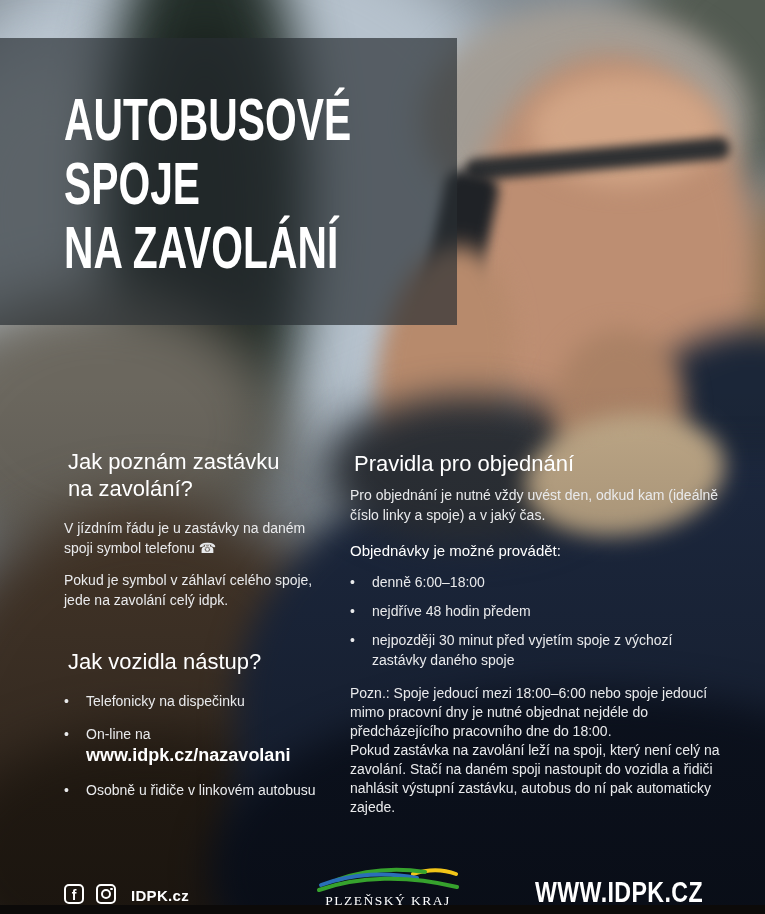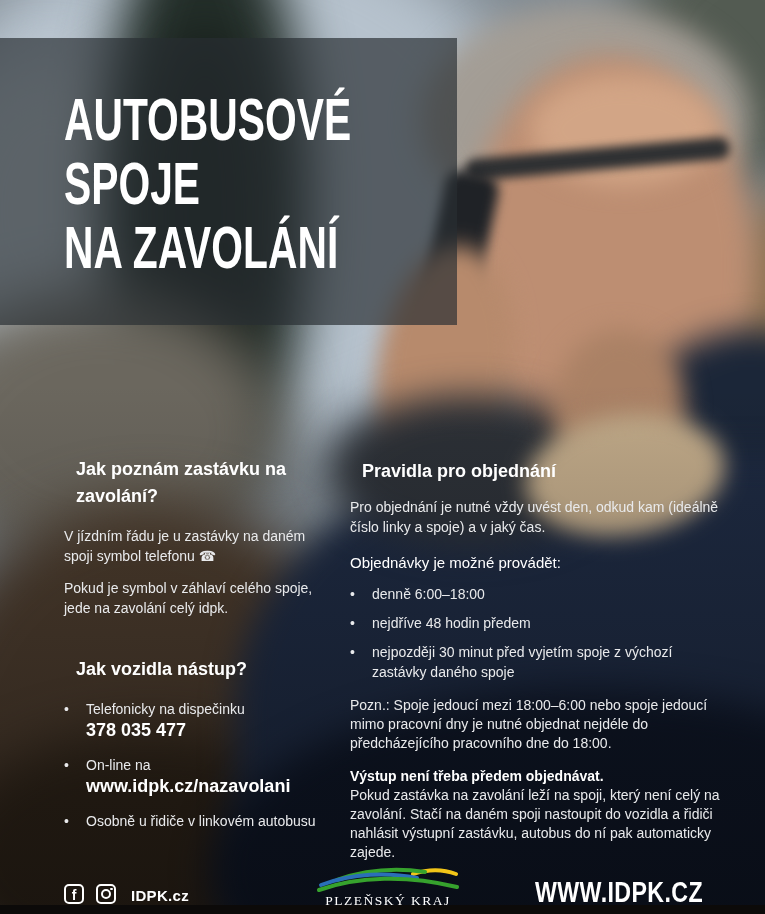--- a/index.html
+++ b/index.html
@@ -34,21 +34,21 @@
   .shade{position:absolute;inset:0;background:linear-gradient(180deg,rgba(0,0,0,0) 42%,rgba(8,10,14,0.22) 70%,rgba(4,5,7,0.42) 100%);}
   .bottom-edge{position:absolute;left:0;bottom:0;width:100%;height:9px;background:#0c0a09;}
 
   
   .title-box{position:absolute;left:0;top:38px;width:457px;height:287px;background:rgba(40,45,50,0.68);}
   .title{margin:50px 0 0 64px;}
   .title span{display:block;font-weight:bold;color:#ffffff;font-size:60px;line-height:64px;
     letter-spacing:0px;transform:scaleX(0.68);transform-origin:left center;white-space:nowrap;}
 
   
-  h2{font-size:18px;line-height:27px;font-weight:bold;color:#ffffff;margin:12px;}
+  h2{font-size:22px;line-height:27px;font-weight:normal;color:#ffffff;margin:4px;}
   p{font-size:14px;line-height:20px;margin:0;color:#e9eaec;}
   .col-left{position:absolute;left:64px;top:444px;width:270px;}
   .col-left h2{width:230px;}
   .col-left .p1{margin-top:16px;width:260px;}
   .col-left .p2{margin-top:12px;width:260px;}
   .col-left .h2b{margin-top:38px;}
   .blist{list-style:none;margin:16px 0 0 0;padding:0;}
   .blist li{display:flex;margin-bottom:13px;}
   .bullet{width:22px;flex:none;font-size:14px;line-height:20px;color:#e9eaec;}
   .btext{font-size:14px;line-height:20px;}
@@ -119,21 +119,20 @@
     <h2>Jak poznám zastávku na zavolání?</h2>
     <p class="p1">V jízdním řádu je u zastávky na daném spoji symbol telefonu ☎</p>
     <p class="p2">Pokud je symbol v záhlaví celého spoje, jede na zavolání celý idpk.</p>
 
     <h2 class="h2b">Jak vozidla nástup?</h2>
     <ul class="blist">
       <li>
         <span class="bullet">•</span>
         <span class="btext">
           <span>Telefonicky na dispečinku</span>
-          <span class="bbold">378 035 477</span>
         </span>
       </li>
       <li>
         <span class="bullet">•</span>
         <span class="btext">
           <span>On-line na</span>
           <span class="bbold">www.idpk.cz/nazavolani</span>
         </span>
       </li>
       <li>
@@ -158,21 +157,20 @@
       <li>
         <span class="bullet">•</span>
         <span class="btext">nejdříve 48 hodin předem</span>
       </li>
       <li>
         <span class="bullet">•</span>
         <span class="btext">nejpozději 30 minut před vyjetím spoje z výchozí zastávky daného spoje</span>
       </li>
     </ul>
     <p class="note">Pozn.: Spoje jedoucí mezi 18:00–6:00 nebo spoje jedoucí mimo pracovní dny je nutné objednat nejdéle do předcházejícího pracovního dne do 18:00.</p>
-    <p class="exitb">Výstup není třeba předem objednávat.</p>
     <p class="exitt">Pokud zastávka na zavolání leží na spoji, který není celý na zavolání. Stačí na daném spoji nastoupit do vozidla a řidiči nahlásit výstupní zastávku, autobus do ní pak automaticky zajede.</p>
   </section>
 
   <footer>
     <div class="icon-sq fb">
       <span>f</span>
     </div>
     <div class="icon-sq ig">
       <div class="lens"></div>
       <div class="dot"></div>

